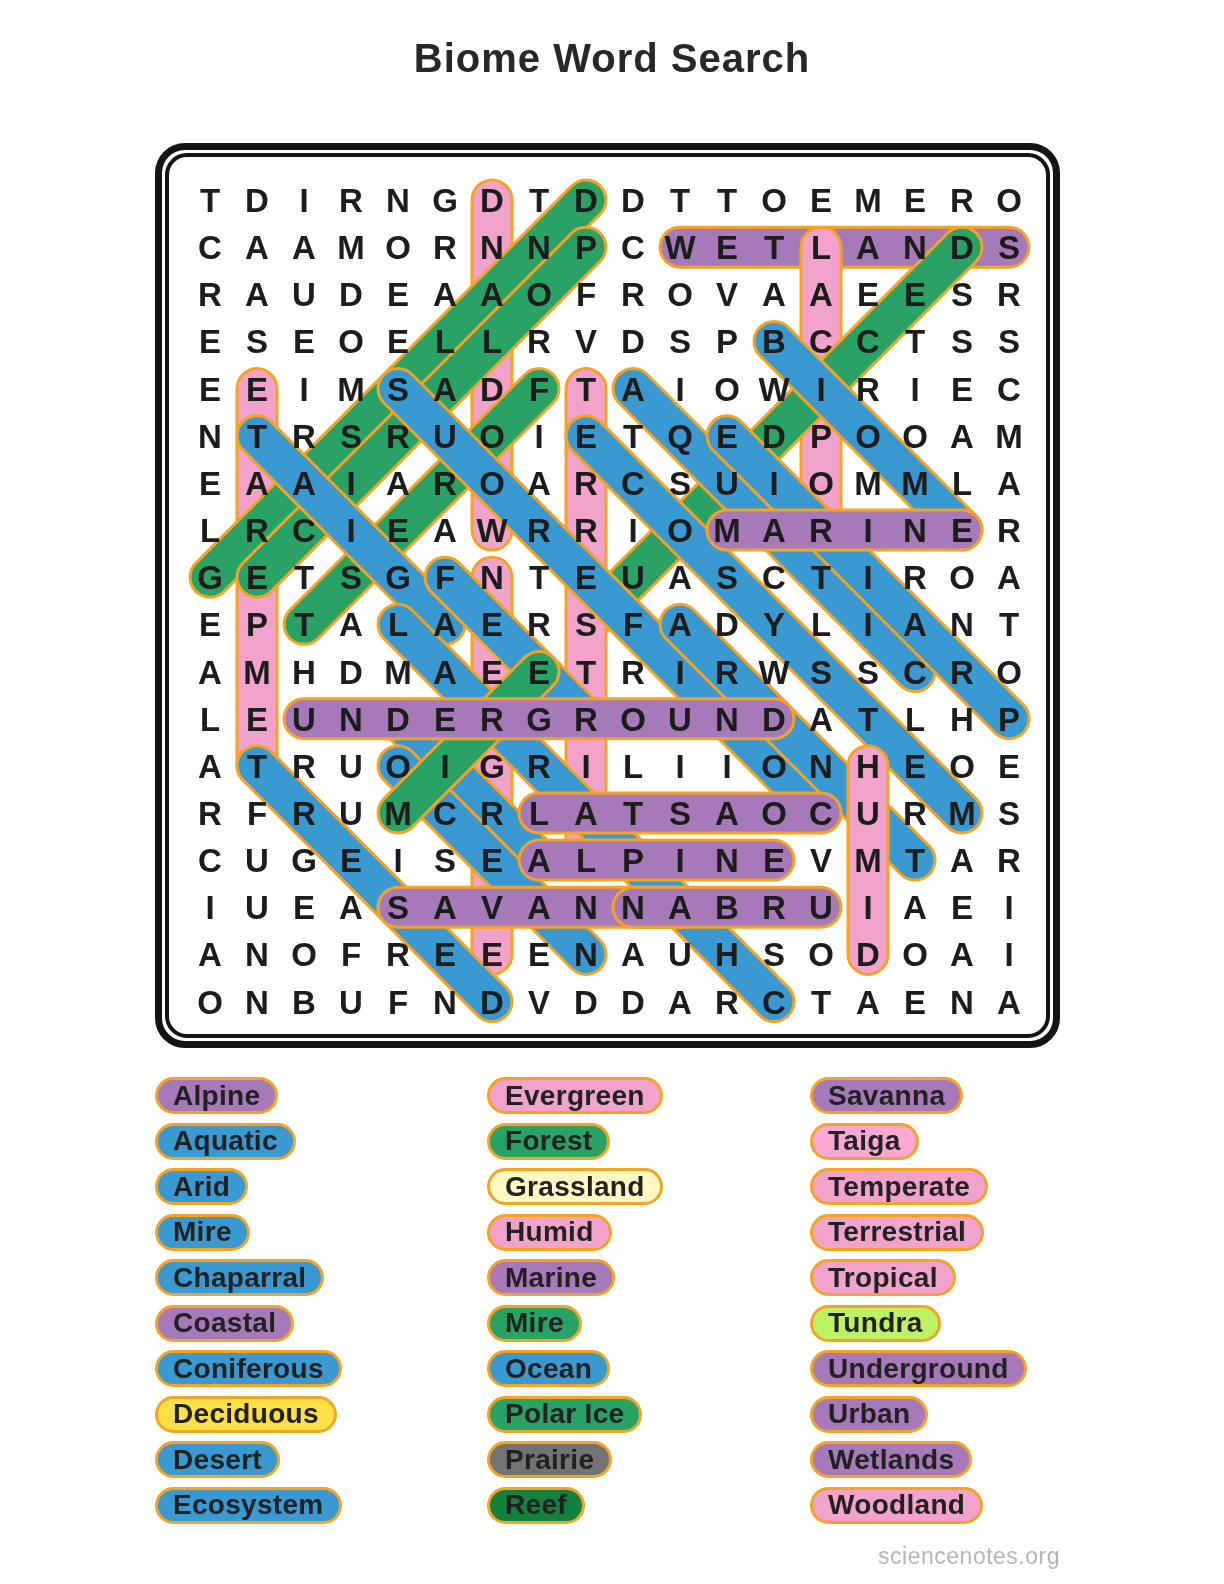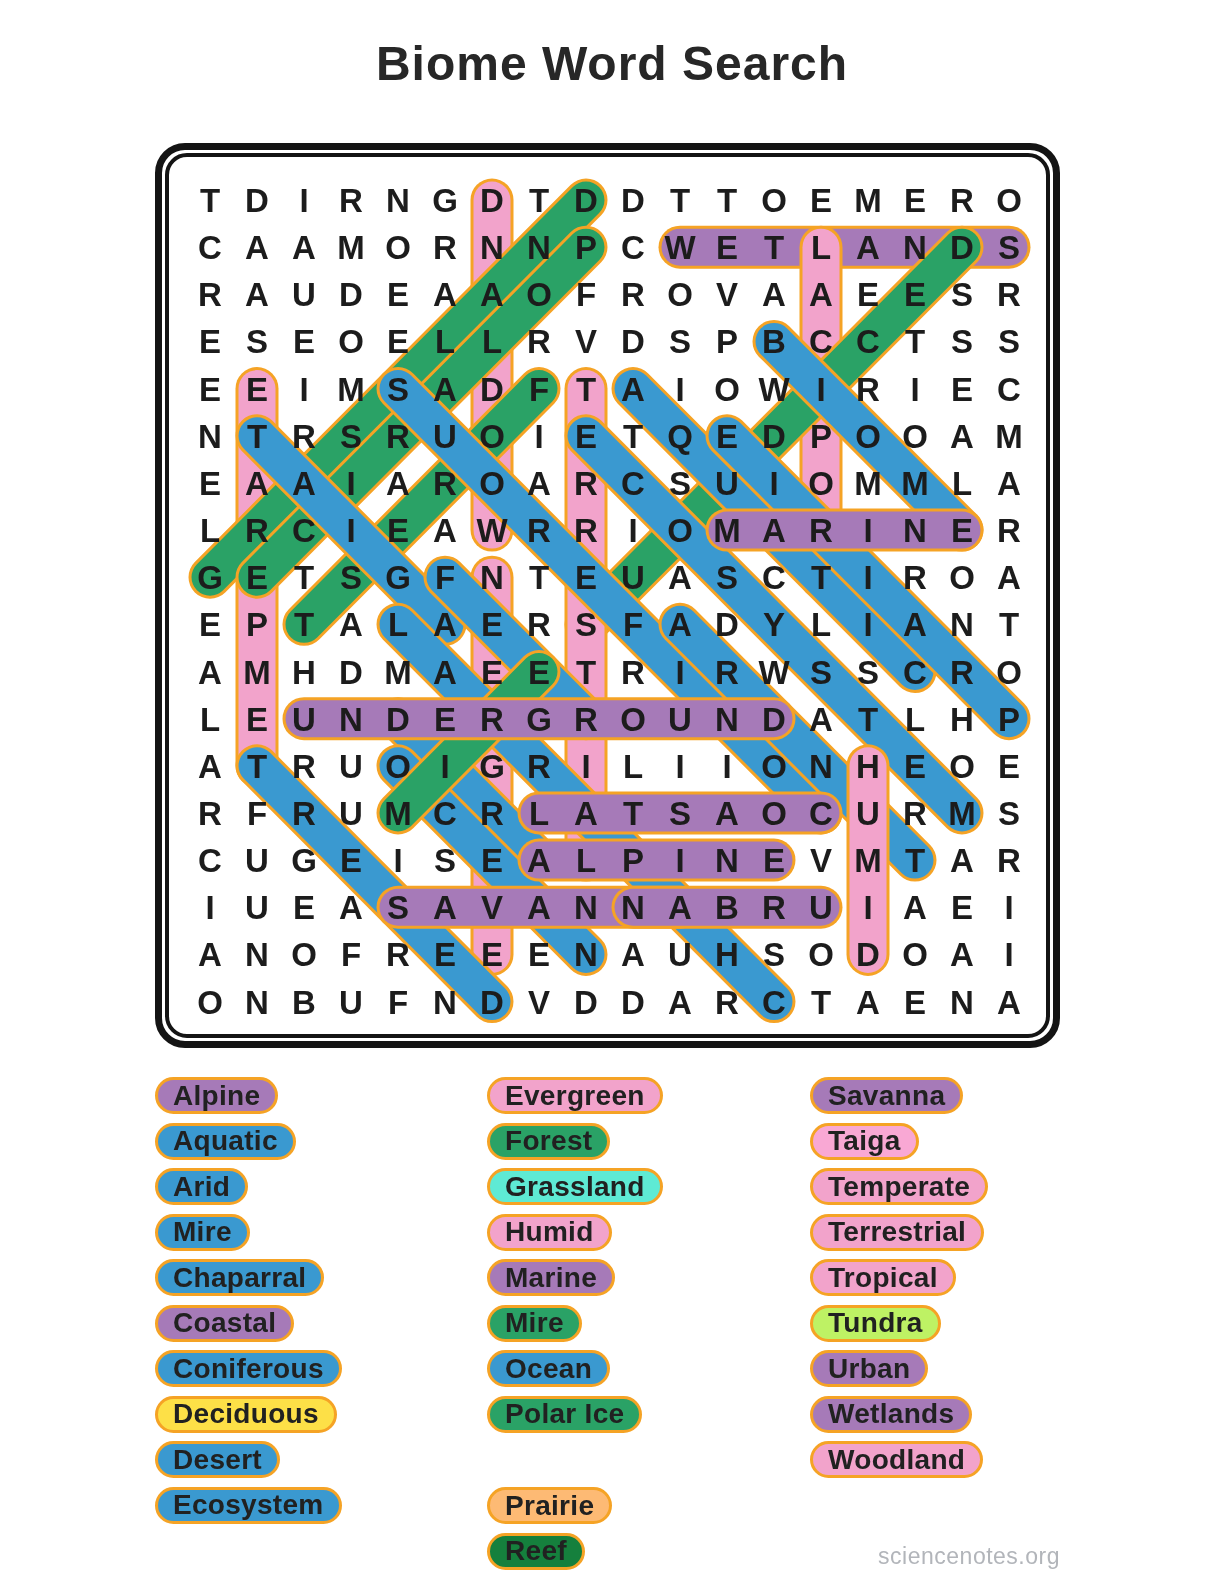--- a/index.html
+++ b/index.html
@@ -2,21 +2,21 @@
 <html><head>
 <meta charset="utf-8">
 <style>
   html,body{margin:0;padding:0;}
   body{
     width:1224px;height:1584px;position:relative;background:#ffffff;
     font-family:"Liberation Sans",sans-serif;overflow:hidden;
   }
   .title{
     position:absolute;top:36px;left:0;width:1224px;margin:0;
-    text-align:center;font-size:48px;font-weight:700;color:#272727;
+    text-align:center;font-size:40px;font-weight:700;color:#272727;
     letter-spacing:1px;
   }
   .board{
     position:absolute;left:155px;top:143px;width:905px;height:905px;
     box-sizing:border-box;border:7px solid #141414;border-radius:30px;
     background:#ffffff;
   }
   .board-inner{
     position:absolute;left:3px;top:3px;right:3px;bottom:3px;
     border:4px solid #141414;border-radius:22px;pointer-events:none;
@@ -451,36 +451,37 @@
         <span class="pill" style="background: rgb(58, 153, 208);">Chaparral</span>
         <span class="pill" style="background: rgb(166, 122, 184);">Coastal</span>
         <span class="pill" style="background: rgb(58, 153, 208);">Coniferous</span>
         <span class="pill" style="background: #fde047;">Deciduous</span>
         <span class="pill" style="background: rgb(58, 153, 208);">Desert</span>
         <span class="pill" style="background: rgb(58, 153, 208);">Ecosystem</span>
       </div>
     <div class="word-col" id="word-col-1">
         <span class="pill" style="background: rgb(242, 163, 203);">Evergreen</span>
         <span class="pill" style="background: rgb(42, 162, 102);">Forest</span>
-        <span class="pill" style="background: #5eead4;">Grassland</span>
+        <span class="pill" style="background: #fef9c3;">Grassland</span>
         <span class="pill" style="background: rgb(242, 163, 203);">Humid</span>
         <span class="pill" style="background: rgb(166, 122, 184);">Marine</span>
         <span class="pill" style="background: rgb(42, 162, 102);">Mire</span>
         <span class="pill" style="background: rgb(58, 153, 208);">Ocean</span>
         <span class="pill" style="background: rgb(42, 162, 102);">Polar Ice</span>
-        <span class="pill" style="background: #fdba74; margin-top: 46px;">Prairie</span>
+        <span class="pill" style="background: #737373;">Prairie</span>
         <span class="pill" style="background: #15803d;">Reef</span>
       </div>
     <div class="word-col" id="word-col-2">
         <span class="pill" style="background: rgb(166, 122, 184);">Savanna</span>
         <span class="pill" style="background: #f9a8d4;">Taiga</span>
         <span class="pill" style="background: rgb(242, 163, 203);">Temperate</span>
         <span class="pill" style="background: rgb(242, 163, 203);">Terrestrial</span>
         <span class="pill" style="background: rgb(242, 163, 203);">Tropical</span>
         <span class="pill" style="background: #bef264;">Tundra</span>
+        <span class="pill" style="background: rgb(166, 122, 184);">Underground</span>
         <span class="pill" style="background: rgb(166, 122, 184);">Urban</span>
         <span class="pill" style="background: rgb(166, 122, 184);">Wetlands</span>
         <span class="pill" style="background: rgb(242, 163, 203);">Woodland</span>
       </div>
   </div>
 
   <div class="footer">sciencenotes.org</div>
 
 </div>
 

